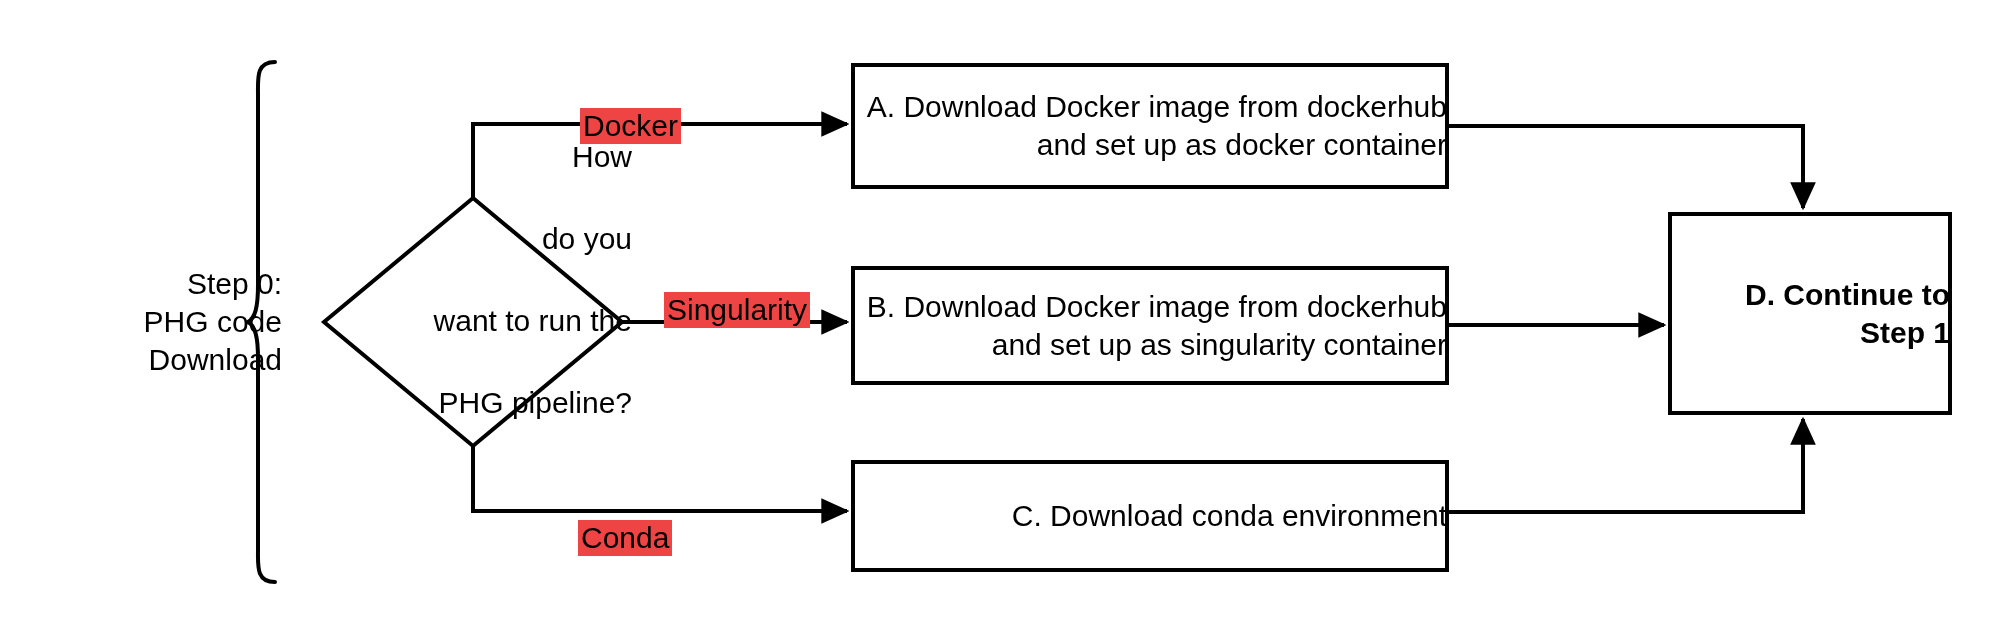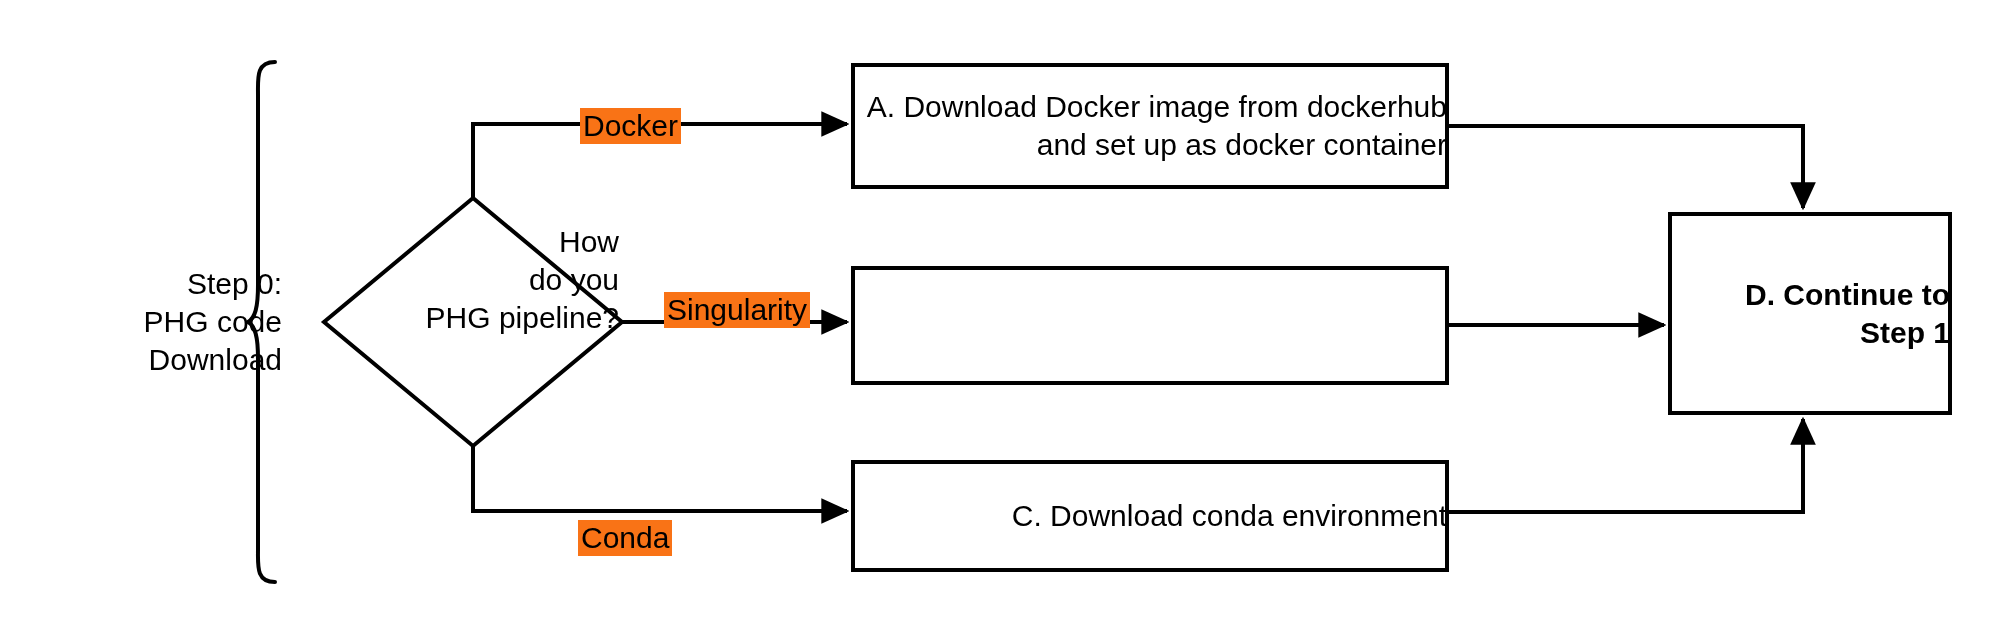--- a/index.html
+++ b/index.html
@@ -39,21 +39,21 @@
     line-height: 1.26;
     white-space: pre;
     pointer-events: none;
   }
   .edge-label {
     position: absolute;
     color: #000000;
     font-family: "Liberation Sans", sans-serif;
     font-size: 30px;
     line-height: 1.2;
-    background: #f97316;
+    background: #ef4444;
     padding: 0 3px;
     white-space: nowrap;
     text-align: left;
   }
   .stack-line { display: block; }
 </style>
 </head>
 <body>
 
 <div id="flow-root">
@@ -95,31 +95,36 @@
 
     <path d="M 1447 512 L 1803 512 L 1803 419" fill="none" stroke="#000000" stroke-width="4" stroke-linecap="butt" stroke-linejoin="miter" marker-end="url(#arrow-right)"></path>
   </svg>
 
   <div class="node-text" style="left:42px; top:262px; width:240px; height:120px;">
     <span class="stack-line">Step 0:</span>
     <span class="stack-line">PHG code</span>
     <span class="stack-line">Download</span>
   </div>
 
-  <div class="node-text" style="left:319px; top:205px; width:300px; height:150px;">
+  <div class="node-text" style="left:332px; top:205px; width:300px; height:150px;gap:44px;">
     <span class="stack-line">How</span>
     <span class="stack-line">do you</span>
+    <span class="stack-line">want to run the</span>
     <span class="stack-line">PHG pipeline?</span>
   </div>
 
   <div class="node-text" style="left:853px; top:65px; width:594px; height:122px;">
     <span class="stack-line">A. Download Docker image from dockerhub</span>
     <span class="stack-line">and set up as docker container</span>
   </div>
 
+  <div class="node-text" style="left:853px; top:268px; width:594px; height:115px;">
+    <span class="stack-line">B. Download Docker image from dockerhub</span>
+    <span class="stack-line">and set up as singularity container</span>
+  </div>
 
   <div class="node-text" style="left:853px; top:462px; width:594px; height:108px;">
     <span class="stack-line">C. Download conda environment</span>
   </div>
 
   <div class="node-text" style="left:1670px; top:214px; width:280px; height:199px;font-weight:bold;">
     <span class="stack-line">D. Continue to</span>
     <span class="stack-line">Step 1</span>
   </div>
 

